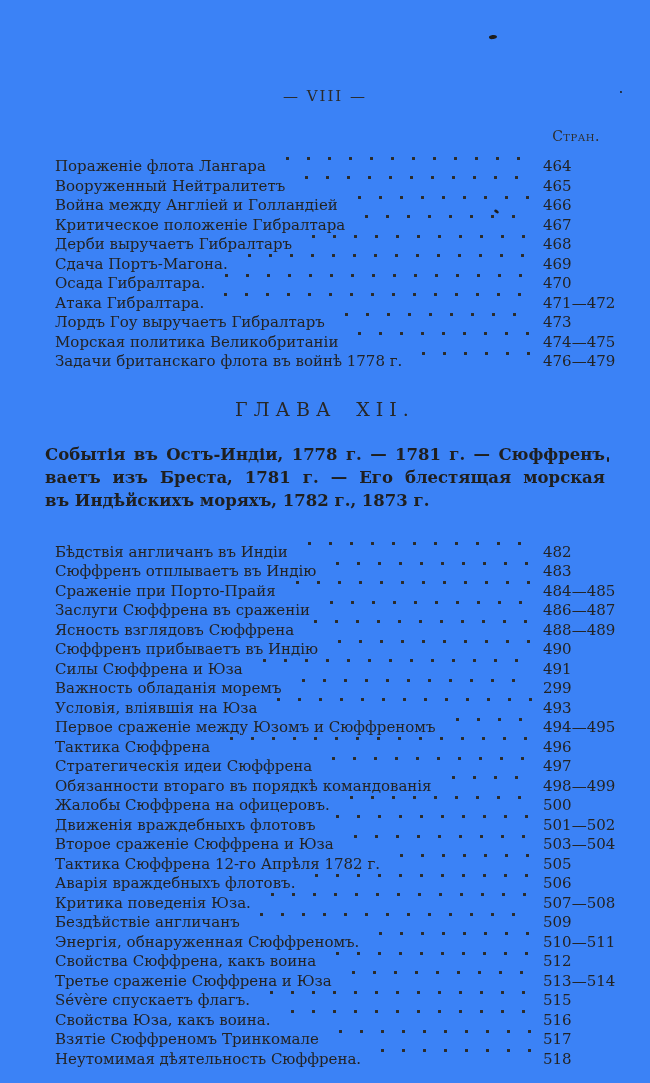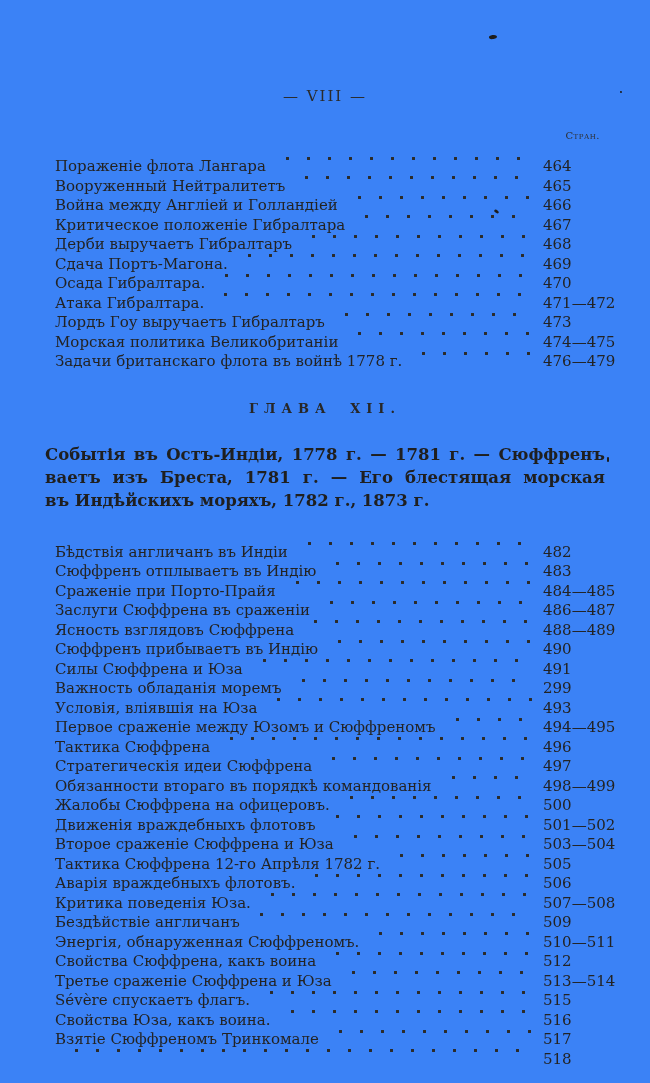--- a/index.html
+++ b/index.html
@@ -25,21 +25,21 @@
     font-size: 15px;
     letter-spacing: 2px;
     color: #2a2a2a;
   }
   .col-label {
     margin-top: 22px;
     height: 16px;
     line-height: 16px;
     padding-right: 50px;
     text-align: right;
-    font-size: 10px;
+    font-size: 14px;
     font-variant: small-caps;
     letter-spacing: 0.5px;
     color: #2e2e2e;
     padding-left: 16px;
   }
   .toc {
     padding: 0 42px 0 55px;
   }
   .toc-a { margin-top: 1px; }
   .toc-b { margin-top: 19px; }
@@ -71,22 +71,22 @@
     width: 65px;
     text-align: left;
     color: #232323;
     margin-top: 12px;
   }
   .chapter-heading {
     margin: 36px 0 0 0;
     height: 26px;
     line-height: 26px;
     text-align: center;
-    font-size: 13px;
-    font-weight: bold;
+    font-size: 19px;
+    font-weight: normal;
     letter-spacing: 6px;
     word-spacing: 8px;
     color: #272727;
   }
   .chapter-summary {
     margin-top: 21px;
     padding: 0 45px;
     font-weight: bold;
     font-size: 16.5px;
     color: #1f1f1f;
@@ -358,18 +358,19 @@
     <span class="toc-page">516</span>
   </div>
 
   <div class="toc-row">
     <span class="toc-title">Взятіе Сюффреномъ Тринкомале</span>
     <span class="leader"></span>
     <span class="toc-page">517</span>
   </div>
 
   <div class="toc-row">
+    <span class="toc-title">Неутомимая дѣятельность Сюффрена.</span>
     <span class="leader"></span>
     <span class="toc-page">518</span>
   </div>
 </div>
 
 </div>
 
 </body></html>

